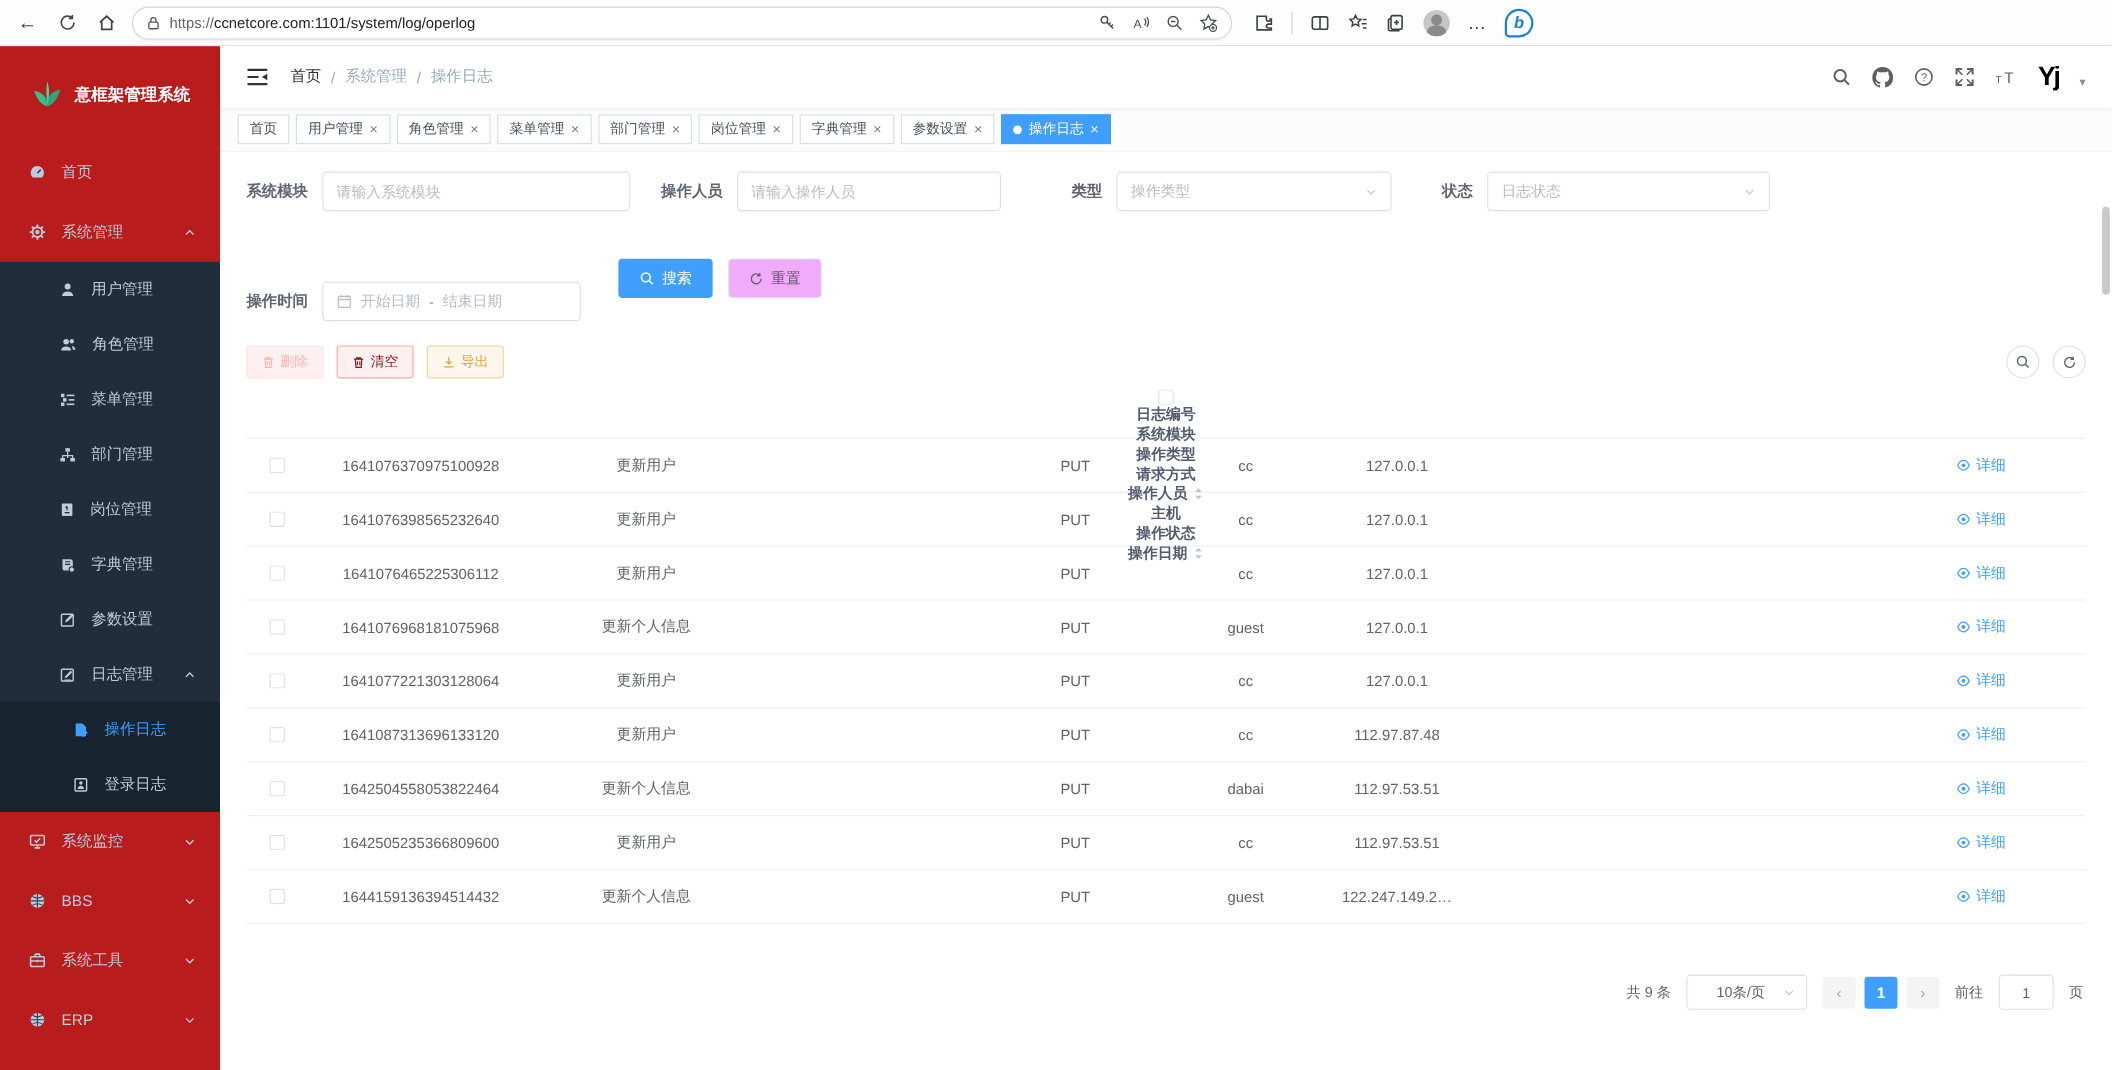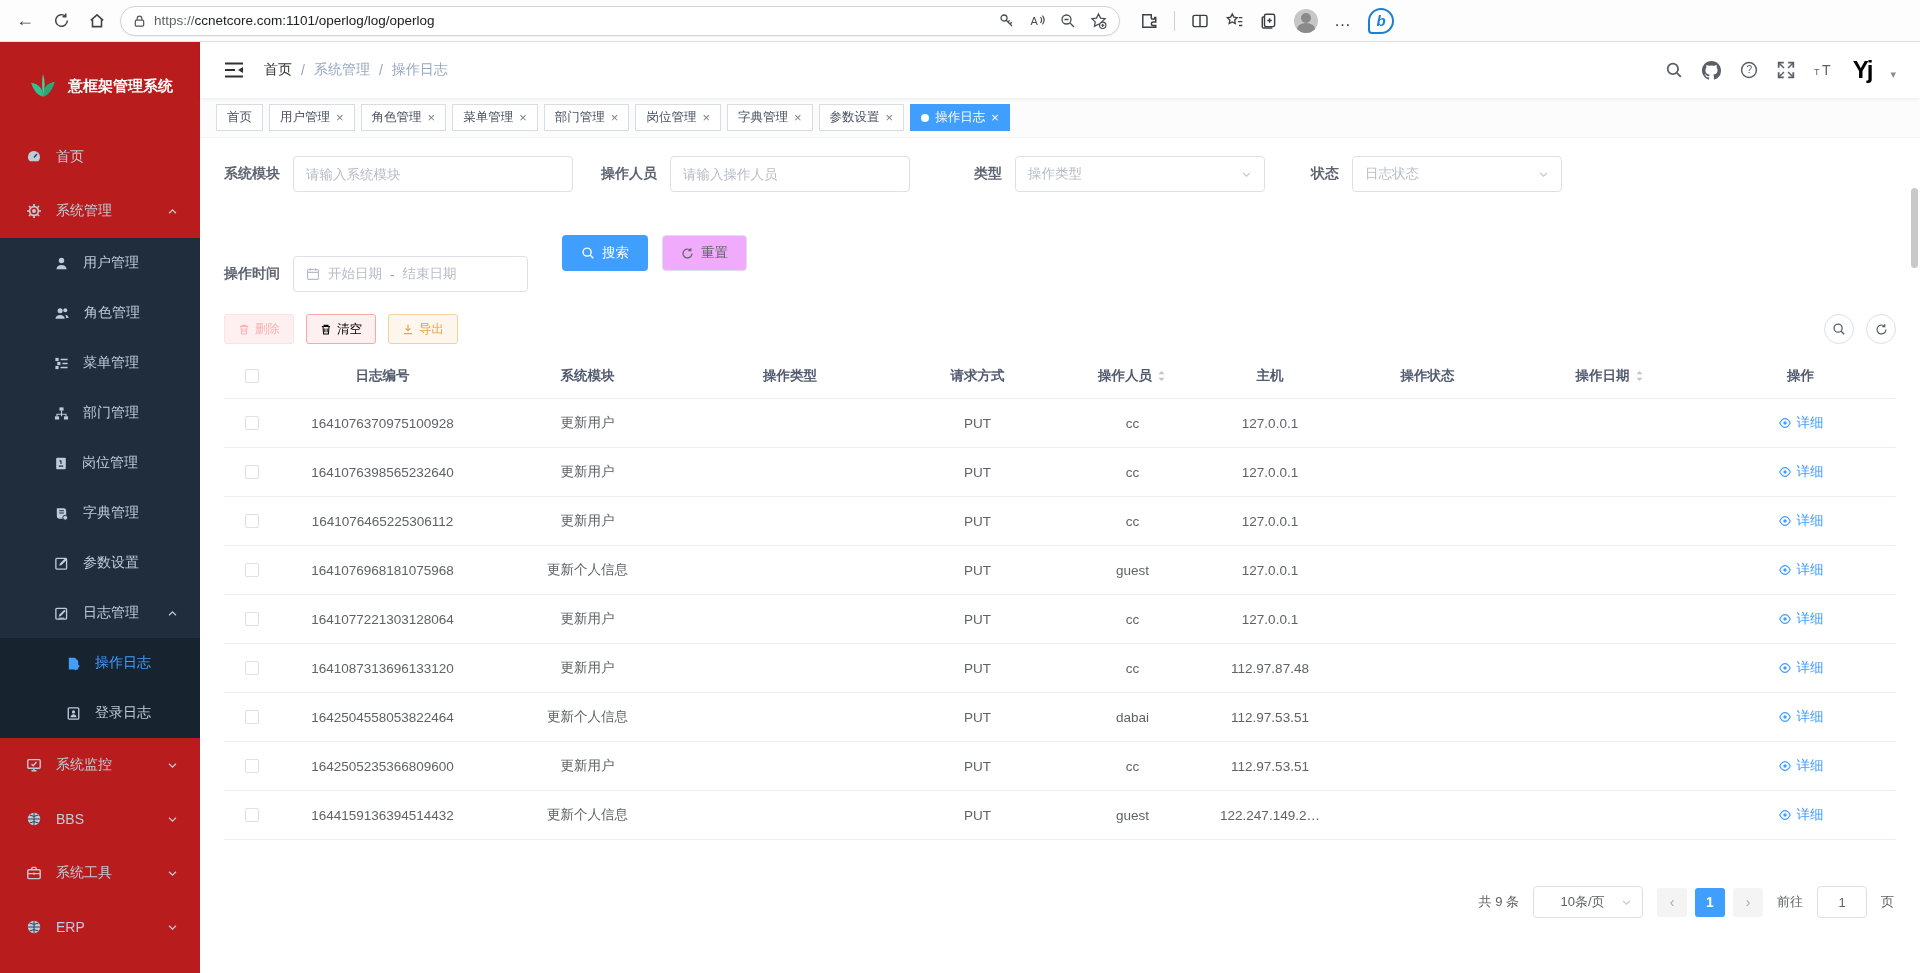--- a/index.html
+++ b/index.html
@@ -78,31 +78,31 @@
   .fselect { justify-content:space-between; color:#b6bcc6; cursor:pointer; }
   .sel-arrow { color:#c0c4cc; }
   .daterange { width:235px; gap:8px; color:#b6bcc6; }
   .daterange .sep { color:#8a9099; }
   .btn { height:36px; border-radius:4px; display:inline-flex; align-items:center; gap:7px;
     padding:0 18px; font-size:13.5px; cursor:pointer; border:1px solid transparent; }
   .btn-primary { background:#409eff; color:#fff; }
   .btn-plain { background:#f0abfc; border-color:#dcdfe6; color:#606266; }
   .btn-sm { height:30px; padding:0 13px; font-size:12.5px; border-radius:3px; gap:5px; }
   .btn-danger-disabled { background:#fef0f0; border-color:#fde2e2; color:#f8b4b4; }
-  .btn-danger { background:#fef0f0; border-color:#f9a7a7; color:#000000; }
+  .btn-danger { background:#fef0f0; border-color:#f9a7a7; color:#7f1d1d; }
   .btn-warning { background:#fdf6ec; border-color:#f3d19e; color:#e6a23c; }
   .tool-row { display:flex; align-items:center; margin-bottom:10px; }
   .tool-right { margin-left:auto; display:flex; gap:12px; }
   .circle-btn { width:30px; height:30px; border:1px solid #dcdfe6; border-radius:50%;
     display:flex; align-items:center; justify-content:center; color:#5a5e66; cursor:pointer; background:#fff; }
 
   
   .table { width:100%; font-size:13.5px; color:#606266; }
   .trow { display:flex; align-items:center; border-bottom:1px solid #ebeef5; height:49px; }
-  .trow.head { height:45px; color:#515a6e; font-weight:700; }
+  .trow.head { height:45px; color:#515a6e; font-weight:700;flex-direction:column; }
   .cell { display:flex; align-items:center; justify-content:center; text-align:center;
     padding:0 4px; overflow:hidden; white-space:nowrap; }
   .c-check { width:56px; flex:none; }
   .c-id { width:205px; flex:none; }
   .c-module { width:205px; flex:none; }
   .c-type { width:200px; flex:none; }
   .c-method { width:175px; flex:none; }
   .c-oper { width:135px; flex:none; }
   .c-host { width:140px; flex:none; }
   .c-status { width:175px; flex:none; }
@@ -147,21 +147,21 @@
         </span>
     </div>
   </div>
   <div class="url-pill">
     <span class="icon">
         <svg width="13" height="14" viewBox="0 0 14 14">
           <rect x="2.5" y="6" width="9" height="6.5" rx="1.2" fill="none" stroke="#555" stroke-width="1.3"></rect>
           <path d="M4.5 6V4.2a2.5 2.5 0 0 1 5 0V6" fill="none" stroke="#555" stroke-width="1.3"></path>
         </svg>
       </span>
-    <span class="url-text"><span class="scheme">https://</span><span>ccnetcore.com:1101/operlog/log/operlog</span></span>
+    <span class="url-text"><span class="scheme">https://</span><span>ccnetcore.com:1101/system/log/operlog</span></span>
     <span class="pill-icons">
       <span class="icon">
           <svg width="16" height="16" viewBox="0 0 16 16">
             <circle cx="5" cy="5" r="3" fill="none" stroke="currentColor" stroke-width="1.3"></circle>
             <path d="M7.2 7.2L13 13M11 11l1.8-1.8M9 9l1.6-1.6" fill="none" stroke="currentColor" stroke-width="1.3"></path>
           </svg>
         </span>
       <span class="icon">
           <svg width="17" height="16" viewBox="0 0 16 16">
             <text x="1" y="12" font-size="11" fill="currentColor" font-family="inherit">A</text>
@@ -538,21 +538,21 @@
             <span>操作类型</span>
             <span class="sel-arrow icon">
                 <svg width="11" height="11" viewBox="0 0 16 16">
                   <path d="M3 5.5l5 5 5-5" fill="none" stroke="currentColor" stroke-width="1.6"></path>
                 </svg>
               </span>
           </div>
         </div>
         <div class="fgroup">
           <span class="flabel">状态</span>
-          <div class="finput fselect" style="width:210px;">
+          <div class="finput fselect" style="width:257px;">
             <span>日志状态</span>
             <span class="sel-arrow icon">
                 <svg width="11" height="11" viewBox="0 0 16 16">
                   <path d="M3 5.5l5 5 5-5" fill="none" stroke="currentColor" stroke-width="1.6"></path>
                 </svg>
               </span>
           </div>
         </div>
       </div>
 

